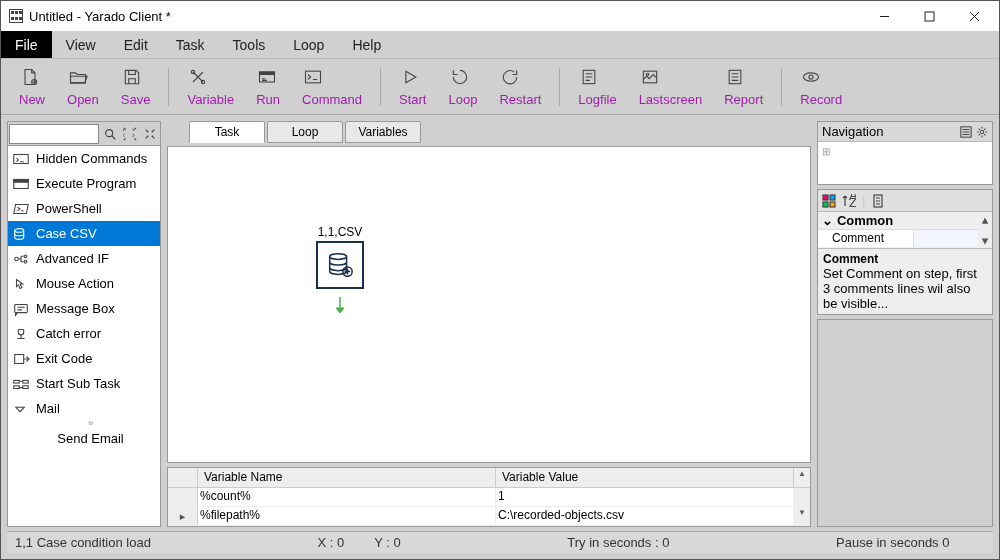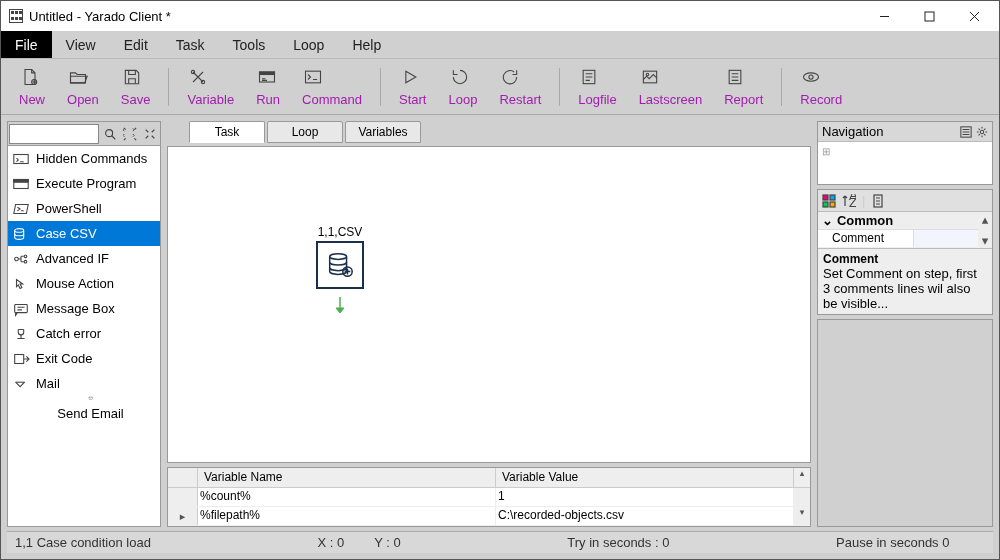--- a/index.html
+++ b/index.html
@@ -320,20 +320,30 @@
           </div>
         <div class="cmditem">
             <svg viewBox="0 0 20 16">
               <rect x="3" y="3" width="10" height="10"></rect>
               <path d="M13 8h5M16 5l3 3-3 3"></path>
             </svg>
             <span>Exit Code</span>
           </div>
         <div class="cmditem">
             <svg viewBox="0 0 20 16">
+              <rect x="2" y="4" width="6" height="3"></rect>
+              <rect x="2" y="10" width="6" height="3"></rect>
+              <rect x="12" y="4" width="6" height="3"></rect>
+              <rect x="12" y="10" width="6" height="3"></rect>
+              <path d="M8 5h4M8 12h4"></path>
+            </svg>
+            <span>Start Sub Task</span>
+          </div>
+        <div class="cmditem">
+            <svg viewBox="0 0 20 16">
               <path d="M4 6l5 5 5-5"></path>
               <path d="M4 6h10"></path>
             </svg>
             <span>Mail</span>
           </div>
         <div class="cmditem child">
             <svg viewBox="0 0 20 16">
               <rect x="2" y="4" width="14" height="9"></rect>
               <path d="M2 4l7 5 7-5"></path>
             </svg>

